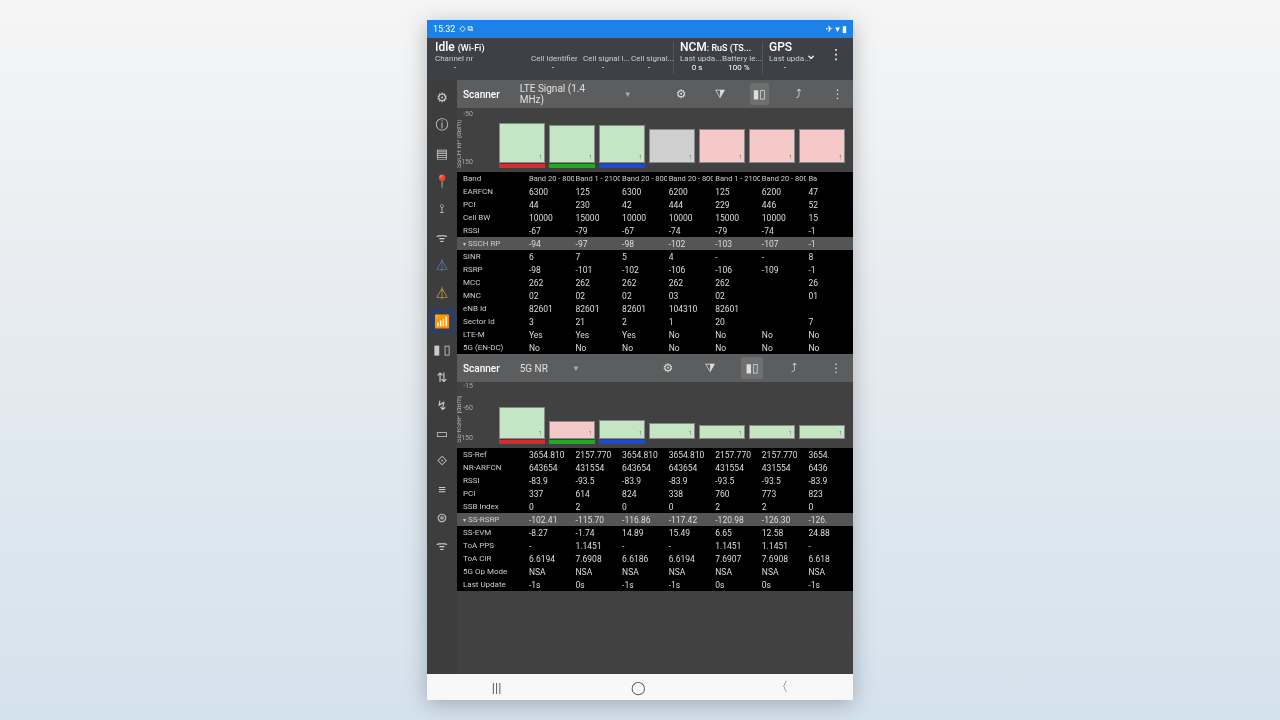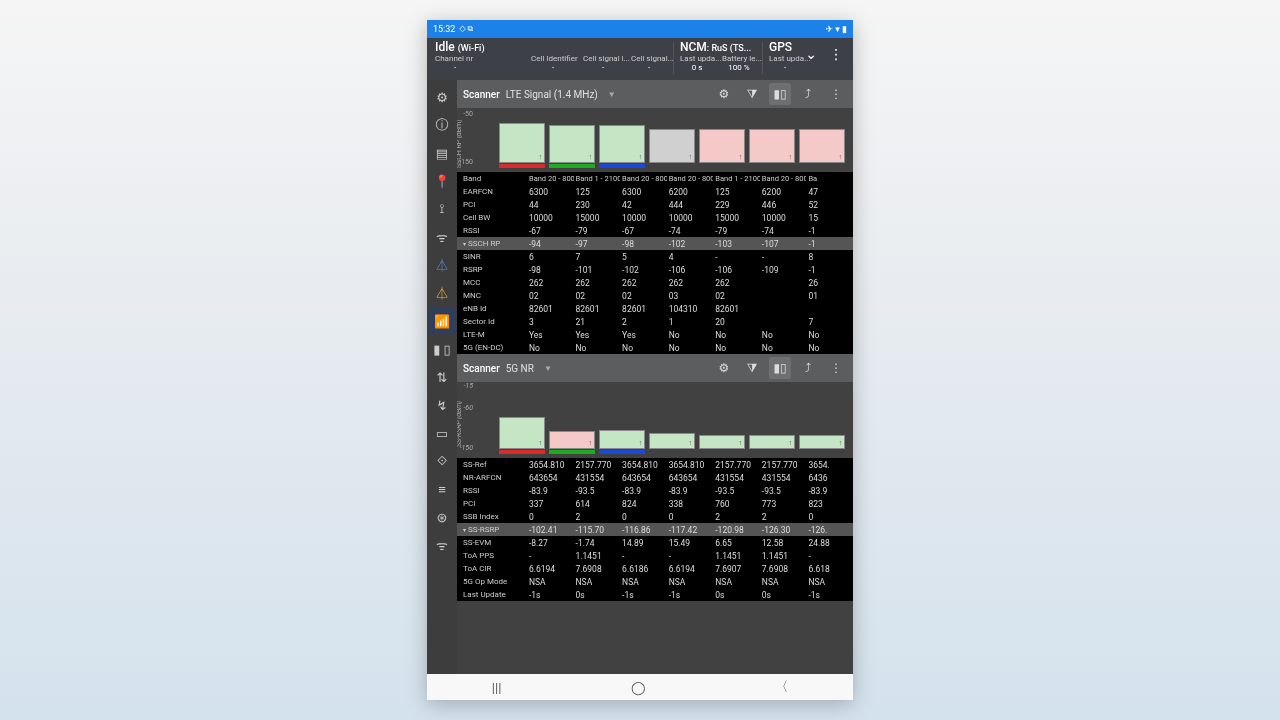--- a/index.html
+++ b/index.html
@@ -74,21 +74,21 @@
   .sidebar .sicon.sel { background: #2d3e5e; color: #fff; }
   .sidebar .sicon.amber { color: #f0b637; }
   .sidebar .sicon.blue { color: #5a8de0; }
   .content { flex: 1; display: flex; flex-direction: column; overflow: hidden; background: #414141; }
   .scanner-hdr {
     height: 28px;
     background: #5c5d5e;
     display: flex;
     align-items: center;
     padding: 0 6px;
-    gap: 6px;
+    gap: 20px;
     color: #fff;
     font-size: 10px;
   }
   .scanner-hdr .lbl { font-weight: 500; }
   .scanner-hdr .mode { color: #e0e0e0; }
   .scanner-hdr .dd { color: #aaa; font-size: 8px; margin-left: 4px; }
   .scanner-hdr .spacer { flex: 1; }
   .scanner-hdr .ticon { width: 22px; height: 22px; display: flex; align-items: center; justify-content: center; color: #ddd; font-size: 12px; border-radius: 2px; }
   .scanner-hdr .ticon.sel { background: #6e6f70; }
   .chart-area { position: relative; padding: 4px 0 4px 24px; background: #414141; }
@@ -408,21 +408,21 @@
         <span class="lbl">Scanner</span>
         <span class="mode">5G NR</span>
         <span class="dd">▼</span>
         <span class="spacer"></span>
         <span class="ticon">⚙</span>
         <span class="ticon">⧩</span>
         <span class="ticon sel">▮▯</span>
         <span class="ticon">⤴</span>
         <span class="ticon">⋮</span>
       </div>
-      <div class="chart-area" style="padding-top:16px;font-style:italic;">
+      <div class="chart-area" style="padding-top:6px;">
         <div class="ylabel">SS-RSRP [dBm]</div>
         <div class="ticks">
           <div style="top:0px;">-15</div>
           <div style="top:22px;">-60</div>
           <div style="bottom:6px;">-150</div>
         </div>
         <div class="bars" id="bars2">
             <div class="bar-wrap">
               <div class="bar green" style="height: 32px;">
                 <span class="arrow">↑</span>

